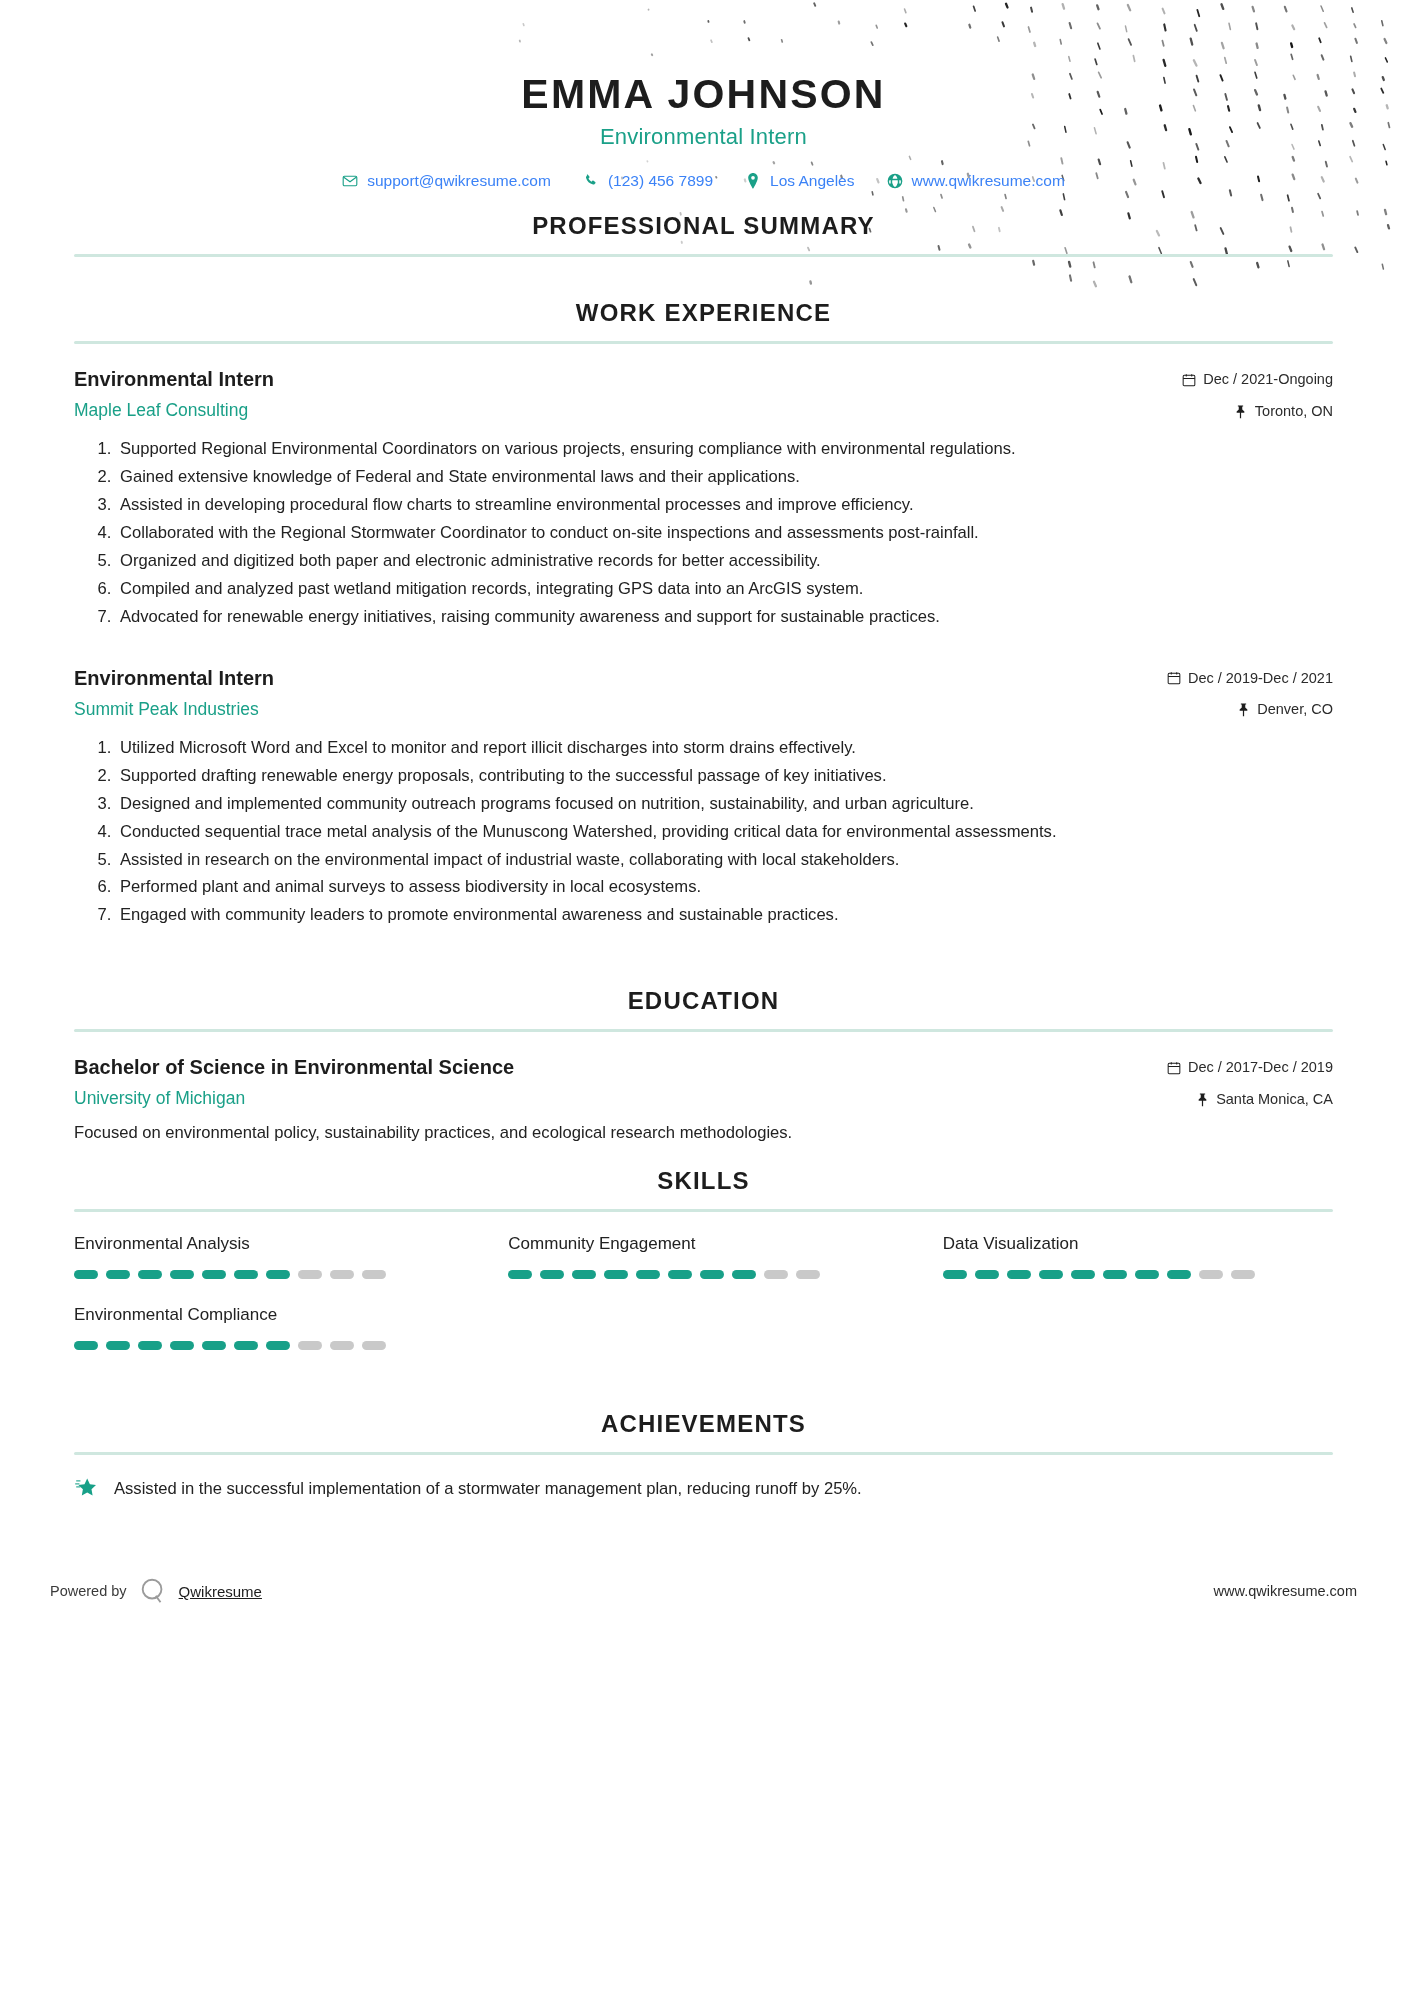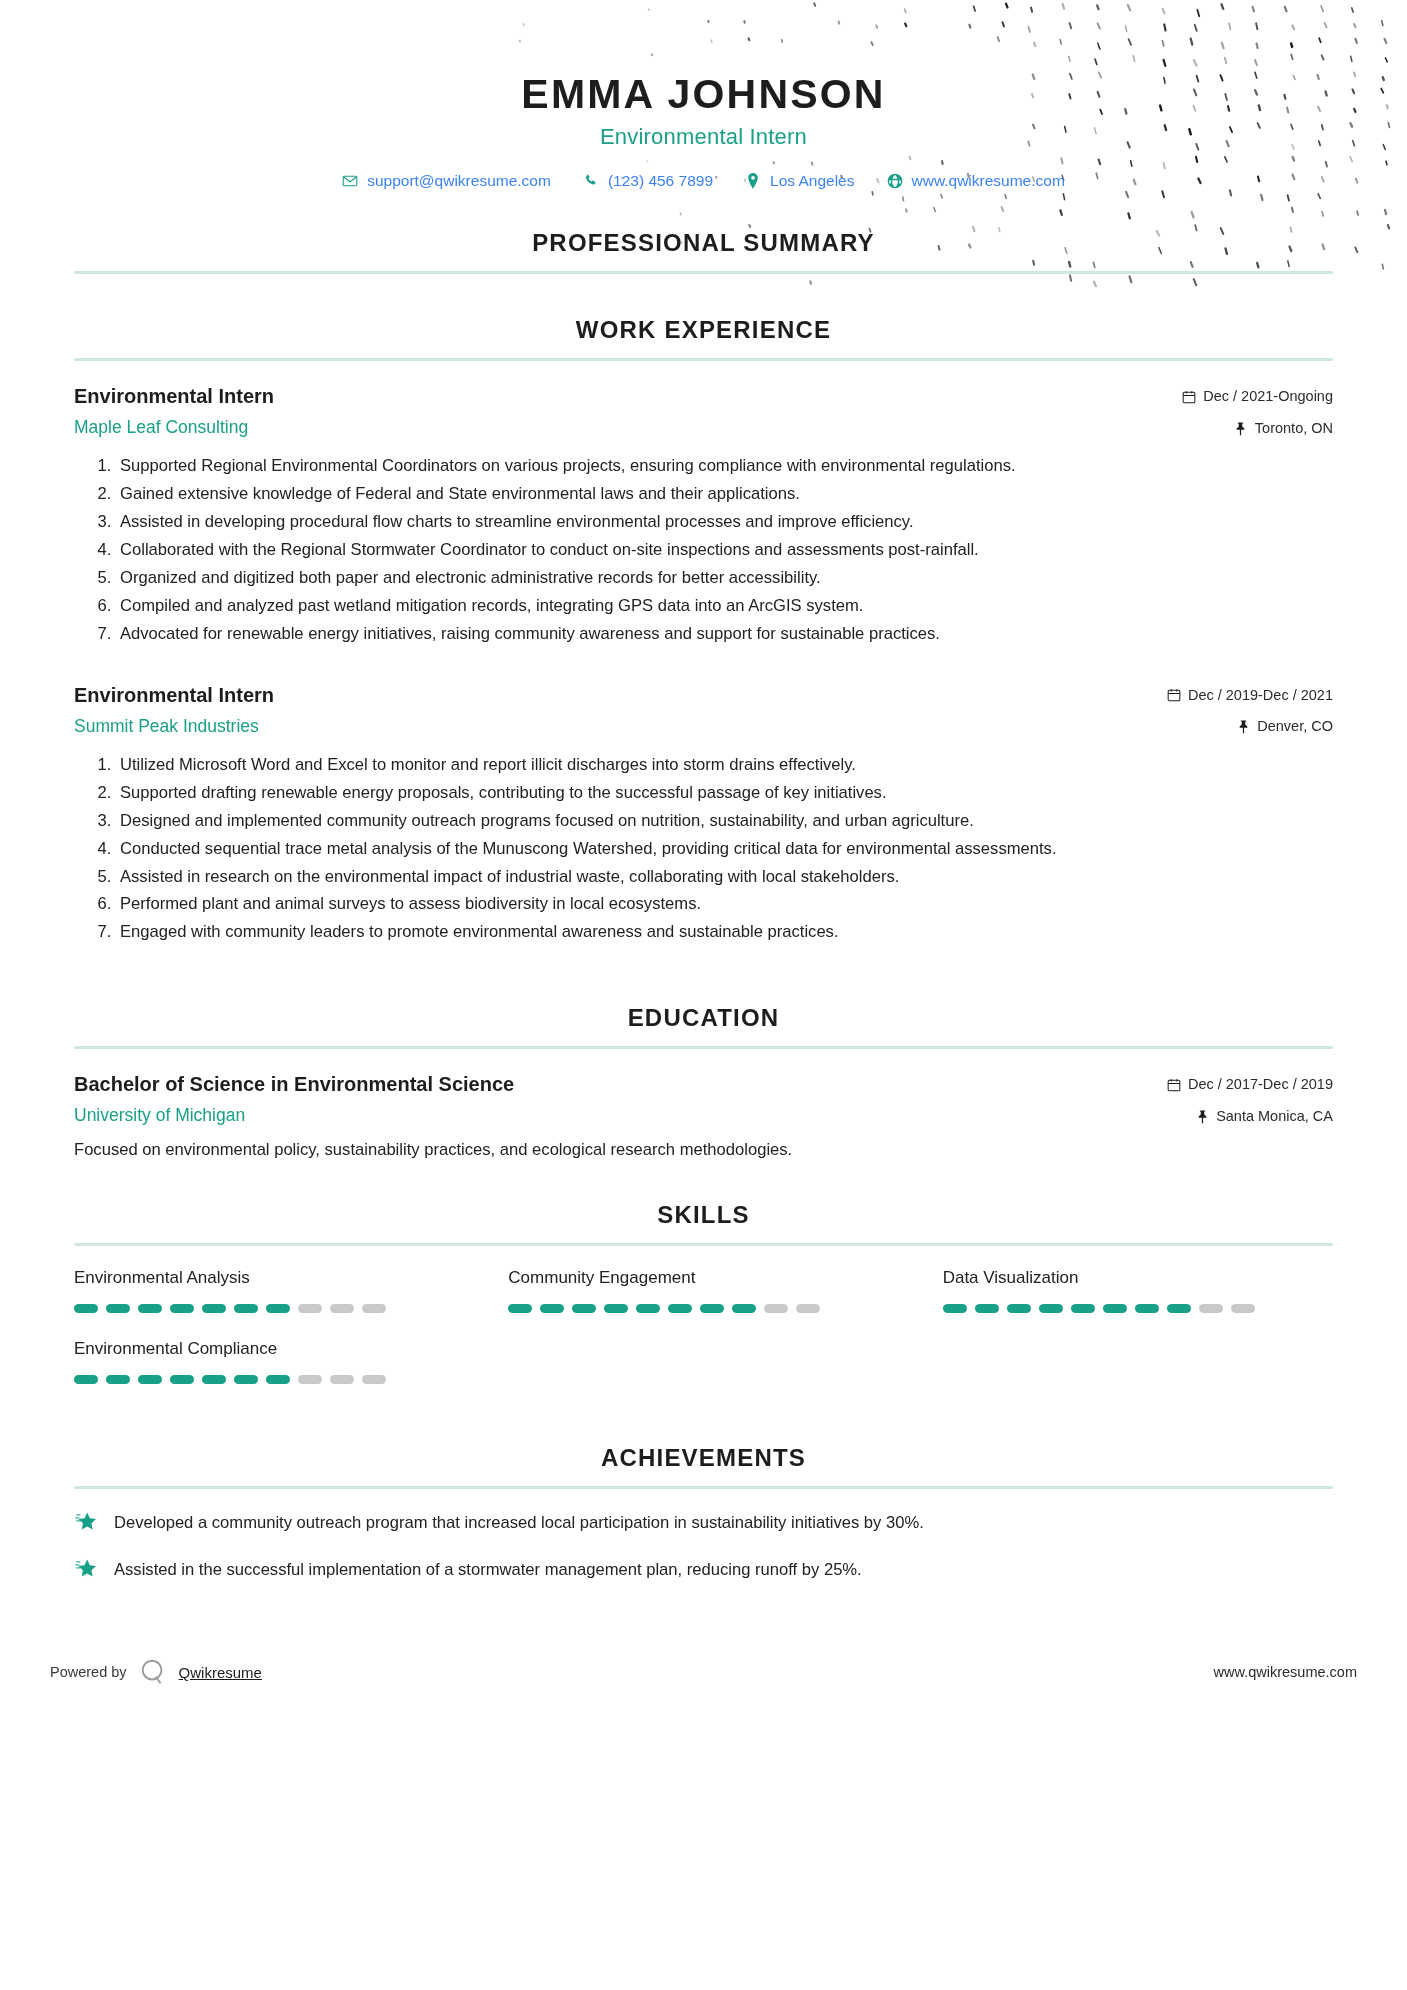--- a/index.html
+++ b/index.html
@@ -72,21 +72,21 @@
     width:16px;height:16px;
     color:#1aa088;
   }
   .contact-item .ci-icon svg{display:block;}
 
   
   .section{
     position:relative;
     z-index:2;
     padding:0 74px;
-    margin-top:39px;
+    margin-top:22px;
   }
   .section-title{
     text-align:center;
     font-size:24px;
     font-weight:bold;
     letter-spacing:1.2px;
     color:#1d1d1d;
     margin:0 0 14px 0;
   }
   .rule{
@@ -684,29 +684,20 @@
     <h2 class="section-title">ACHIEVEMENTS</h2>
     <div class="rule"></div>
     <div>
         <div class="ach-item">
           <span class="ach-icon">
             <svg width="26" height="26" viewBox="0 0 26 26" fill="currentColor">
               <path d="M13.2 2.6l2.7 5.6 6.1.8-4.5 4.3 1.1 6.1-5.4-3-5.4 3 1.1-6.1-4.5-4.3 6.1-.8z"></path>
               <path d="M2.2 4.2h4.2v1.2H2.2zM1.2 7.2h4.2v1.2H1.2zM2.2 10.2h4.2v1.2H2.2z" opacity=".85"></path>
             </svg>
           </span>
-          <span class="ach-text">Developed a community outreach program that increased local participation in sustainability initiatives by 30%.</span>
-        </div>
-        <div class="ach-item">
-          <span class="ach-icon">
-            <svg width="26" height="26" viewBox="0 0 26 26" fill="currentColor">
-              <path d="M13.2 2.6l2.7 5.6 6.1.8-4.5 4.3 1.1 6.1-5.4-3-5.4 3 1.1-6.1-4.5-4.3 6.1-.8z"></path>
-              <path d="M2.2 4.2h4.2v1.2H2.2zM1.2 7.2h4.2v1.2H1.2zM2.2 10.2h4.2v1.2H2.2z" opacity=".85"></path>
-            </svg>
-          </span>
           <span class="ach-text">Assisted in the successful implementation of a stormwater management plan, reducing runoff by 25%.</span>
         </div>
       </div>
   </div>
 
   <div class="footer">
     <div class="powered">
       <span>Powered by</span>
       <span class="q-logo">
         <svg width="30" height="30" viewBox="0 0 32 32" fill="none" stroke="currentColor" stroke-width="2">

